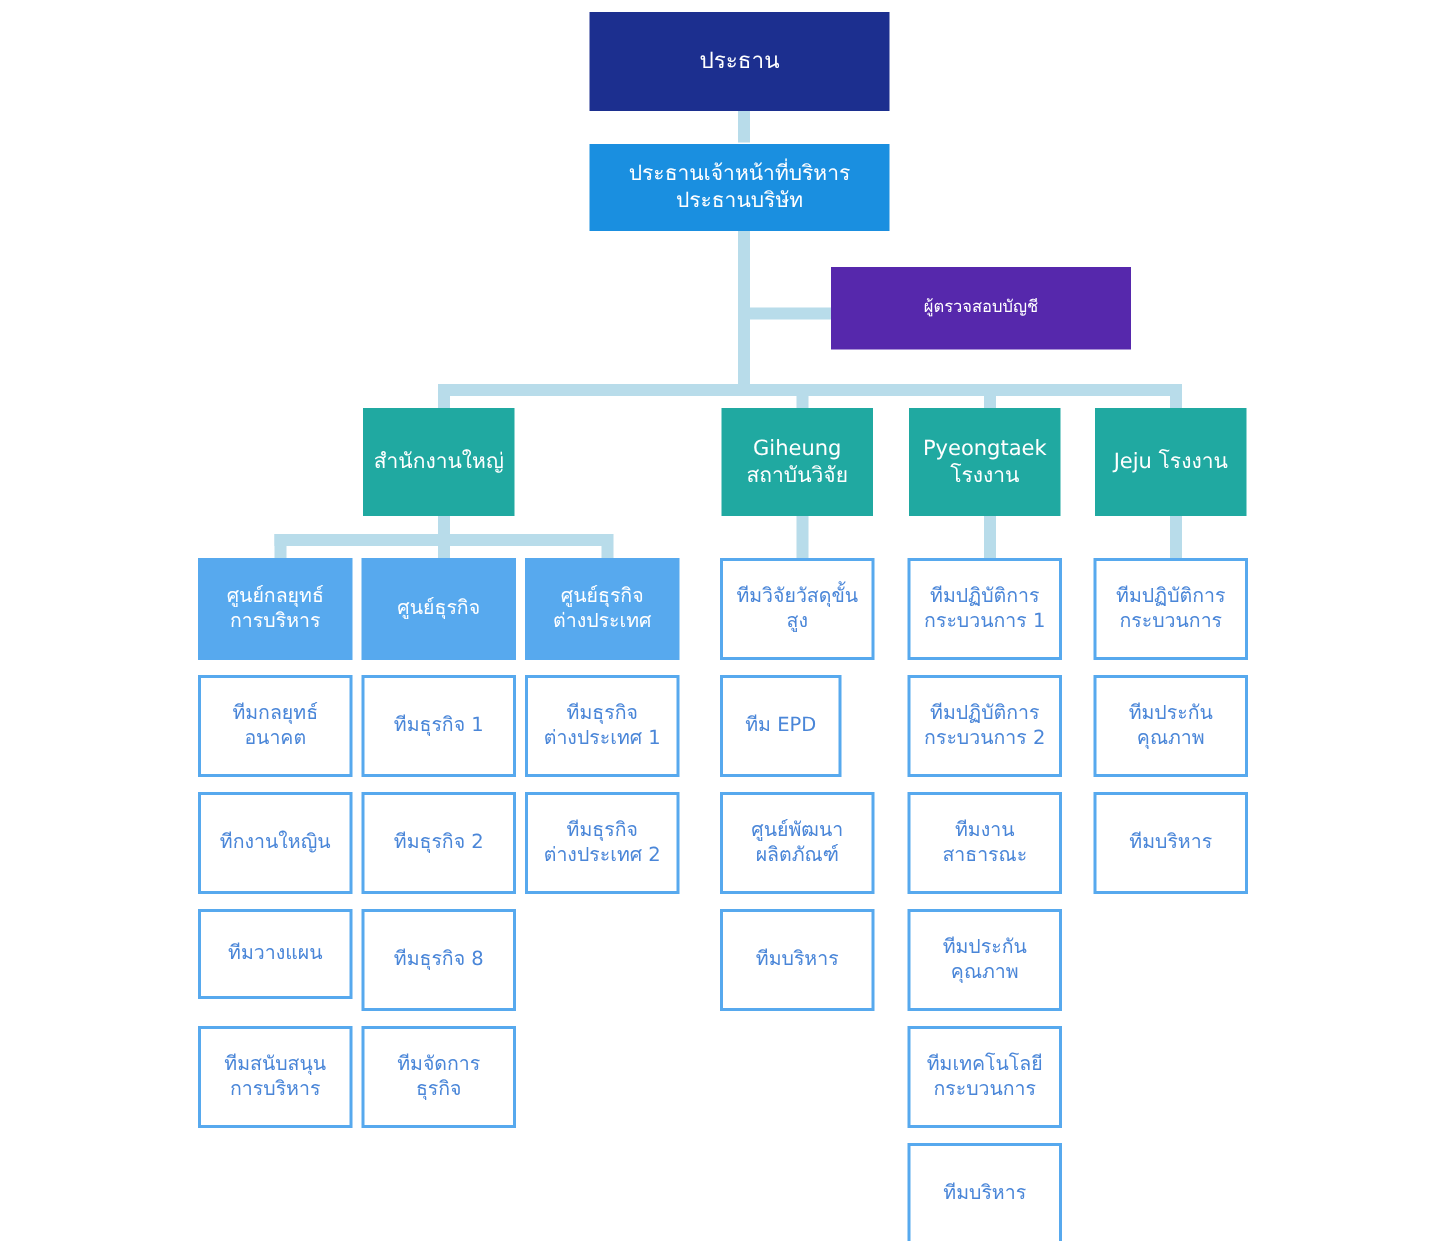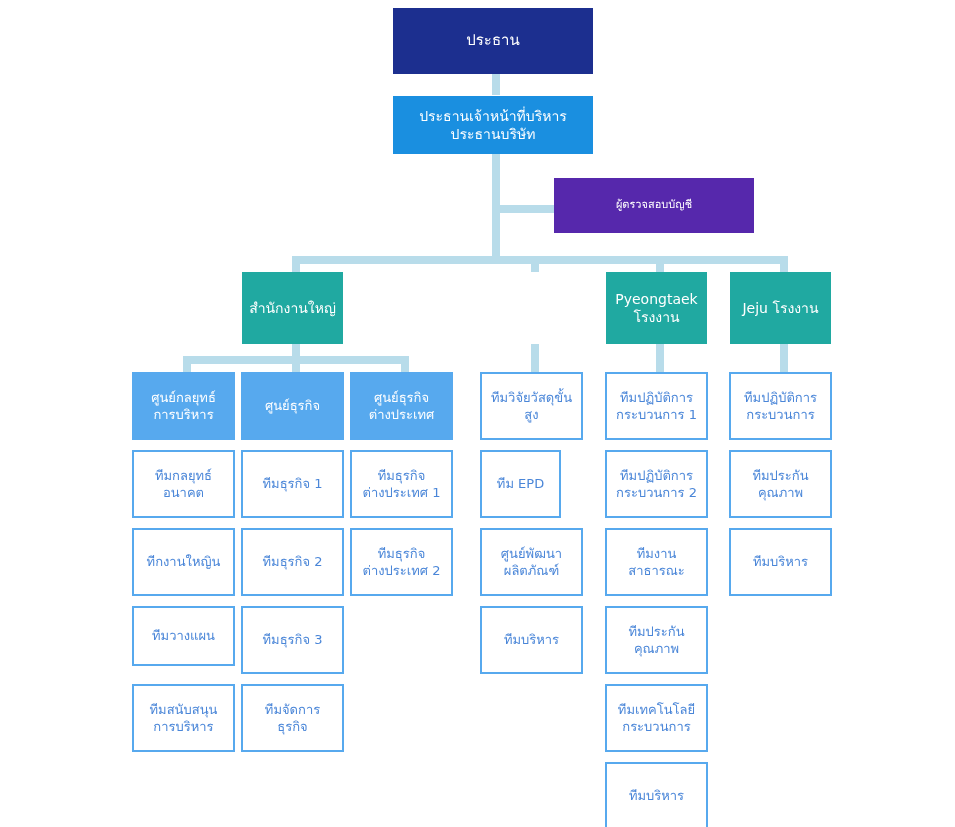--- a/index.html
+++ b/index.html
@@ -98,40 +98,42 @@
   <div class="connector v" style="left:772px; top:336px; height:28px;"></div>
 
   <div class="node president" style="left:385px; top:0px; width:200px; height:66px;">ประธาน</div>
 
   <div class="node ceo" style="left:385px; top:88px; width:200px; height:58px;">ประธานเจ้าหน้าที่บริหาร
 ประธานบริษัท</div>
 
   <div class="node auditor" style="left:546px; top:170px; width:200px; height:55px;">ผู้ตรวจสอบบัญชี</div>
 
   <div class="node division" style="left:234px; top:264px; width:101px; height:72px;">สำนักงานใหญ่</div>
+  <div class="node division" style="left:473px; top:264px; width:101px; height:72px;">Giheung
+สถาบันวิจัย</div>
   <div class="node division" style="left:598px; top:264px; width:101px; height:72px;">Pyeongtaek
 โรงงาน</div>
   <div class="node division" style="left:722px; top:264px; width:101px; height:72px;">Jeju โรงงาน</div>
 
   <div class="node center" style="left:124px; top:364px; width:103px; height:68px;">ศูนย์กลยุทธ์
 การบริหาร</div>
   <div class="node center" style="left:233px; top:364px; width:103px; height:68px;">ศูนย์ธุรกิจ</div>
   <div class="node center" style="left:342px; top:364px; width:103px; height:68px;">ศูนย์ธุรกิจ
 ต่างประเทศ</div>
 
   <div class="node team" style="left:124px; top:442px; width:103px; height:68px;">ทีมกลยุทธ์
 อนาคต</div>
   <div class="node team" style="left:124px; top:520px; width:103px; height:68px;">ทีกงานใหญิน</div>
   <div class="node team" style="left:124px; top:598px; width:103px; height:60px;">ทีมวางแผน</div>
   <div class="node team" style="left:124px; top:676px; width:103px; height:68px;">ทีมสนับสนุน
 การบริหาร</div>
 
   <div class="node team" style="left:233px; top:442px; width:103px; height:68px;">ทีมธุรกิจ 1</div>
   <div class="node team" style="left:233px; top:520px; width:103px; height:68px;">ทีมธุรกิจ 2</div>
-  <div class="node team" style="left:233px; top:598px; width:103px; height:68px;">ทีมธุรกิจ 3</div>
+  <div class="node team" style="left:233px; top:598px; width:103px; height:68px;">ทีมธุรกิจ 8</div>
   <div class="node team" style="left:233px; top:676px; width:103px; height:68px;">ทีมจัดการ
 ธุรกิจ</div>
 
   <div class="node team" style="left:342px; top:442px; width:103px; height:68px;">ทีมธุรกิจ
 ต่างประเทศ 1</div>
   <div class="node team" style="left:342px; top:520px; width:103px; height:68px;">ทีมธุรกิจ
 ต่างประเทศ 2</div>
 
   <div class="node team" style="left:472px; top:364px; width:103px; height:68px;">ทีมวิจัยวัสดุขั้นสูง</div>
   <div class="node team" style="left:472px; top:442px; width:81px; height:68px;">ทีม EPD</div>

